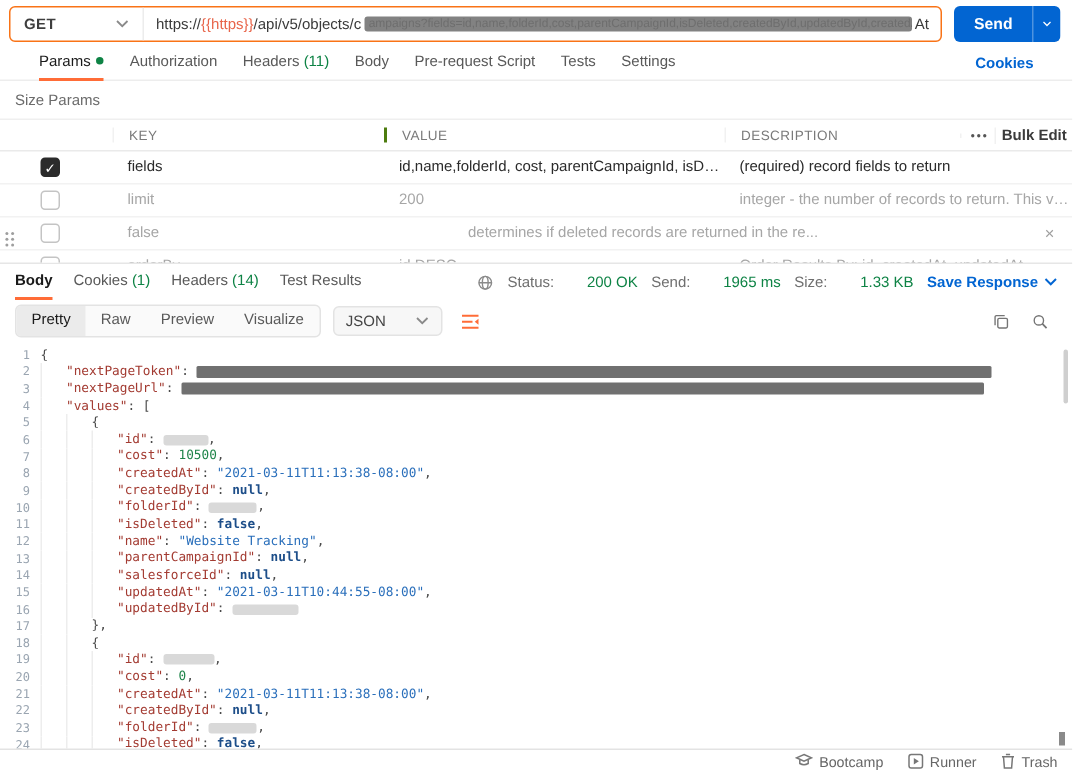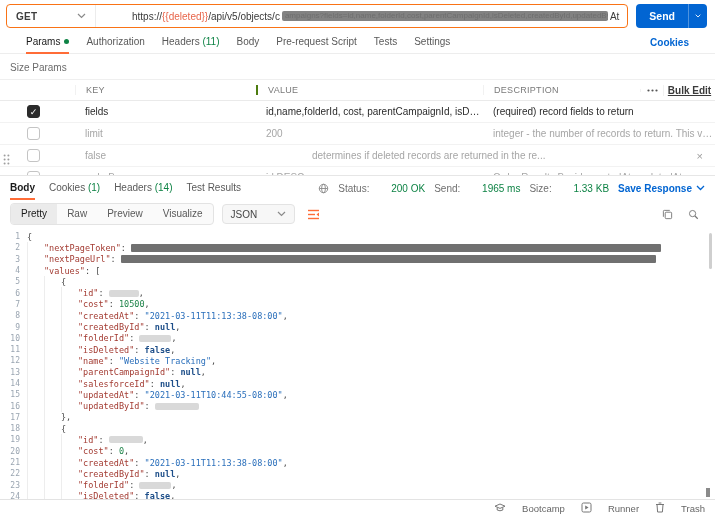--- a/index.html
+++ b/index.html
@@ -6,21 +6,21 @@
   .app{position:relative;width:715px;height:517px;background:#fff;color:#212121;
        font-family:"Liberation Sans",sans-serif;overflow:hidden;font-size:10px;}
 
   
   .url-row{display:flex;align-items:center;height:32px;padding:0 8px 0 6px;box-sizing:border-box;gap:8px;}
   .method-url{flex:1;display:flex;height:22px;border:1px solid #f97316;border-radius:4px;background:#fff;overflow:hidden;}
   .method-select{display:flex;align-items:center;justify-content:space-between;min-width:70px;padding:0 9px;
                  border-right:1px solid #ECECEC;cursor:pointer;}
   .method{font-weight:bold;color:#3E3E3E;font-size:10px;letter-spacing:.3px;}
   .chev{width:9px;height:6px;}
-  .url-field{flex:1;display:flex;align-items:center;padding:0 8px;white-space:nowrap;overflow:hidden;font-size:10px;color:#3A3A3A;margin-left:28px;}
+  .url-field{flex:1;display:flex;align-items:center;padding:0 8px;white-space:nowrap;overflow:hidden;font-size:10px;color:#3A3A3A;}
   .url-var{color:#E8654A;}
   .url-redact{flex:1;height:10px;line-height:10px;background:#828282;border-radius:2px;color:#6E6E6E;
               font-size:8px;overflow:hidden;margin:0 2px;padding:0 3px;}
   .send-split{display:flex;height:24px;border-radius:4px;overflow:hidden;flex:none;}
   .send{background:#0265D2;color:#fff;border:none;font-family:inherit;font-size:10.5px;font-weight:bold;padding:0 13px;cursor:pointer;}
   .send-caret{background:#0265D2;border:none;border-left:1px solid rgba(255,255,255,.3);width:19px;display:flex;align-items:center;justify-content:center;cursor:pointer;}
 
   
   .req-tabs-row{display:flex;align-items:center;height:21px;padding:0 26px;border-bottom:1px solid #EDEDED;}
   .rtab{position:relative;height:21px;line-height:20px;margin-right:17px;color:#595959;cursor:pointer;}
@@ -32,21 +32,21 @@
 
   
   .qp-title{color:#6B6B6B;padding:8px 10px 6px;}
   .qp-table{height:95px;overflow:hidden;border-top:1px solid #EFEFEF;}
   .qp-head{display:flex;height:20px;align-items:center;border-bottom:1px solid #EAEAEA;color:#7A7A7A;font-size:9px;letter-spacing:.3px;}
   .qp-head .h-c0{width:75px;flex:none;}
   .h-key{width:181px;flex:none;border-left:1px solid #F1F1F1;padding-left:10px;box-sizing:border-box;}
   .h-val{width:227px;flex:none;border-left:2px solid #4d7c0f;padding-left:10px;box-sizing:border-box;}
   .h-desc{width:157px;flex:none;border-left:1px solid #F1F1F1;padding-left:10px;box-sizing:border-box;}
   .h-dots{width:22px;flex:none;border-left:1px solid #F1F1F1;display:flex;align-items:center;justify-content:center;color:#555;cursor:pointer;}
-  .h-bulk{flex:1;border-left:1px solid #F1F1F1;text-align:center;font-weight:bold;color:#3B3B3B;font-size:10px;letter-spacing:0;cursor:pointer;text-decoration:underline;}
+  .h-bulk{flex:1;border-left:1px solid #F1F1F1;text-align:center;font-weight:bold;color:#3B3B3B;font-size:10px;letter-spacing:0;cursor:pointer;}
   .prow{display:flex;height:21px;align-items:center;border-bottom:1px solid #F2F2F2;color:#2B2B2B;}
   .prow.dim{color:#A6A6A6;}
   .c0{width:75px;flex:none;position:relative;display:flex;align-items:center;}
   .drag{position:absolute;left:3px;top:5px;}
   .cb{display:inline-block;width:13px;height:13px;box-sizing:border-box;border:1px solid #C4C4C4;border-radius:3px;background:#fff;
       margin-left:27px;cursor:pointer;text-align:center;line-height:12px;font-size:9px;}
   .cb.on{background:#2B2B2B;border-color:#2B2B2B;color:#fff;}
   .ck{width:181px;flex:none;padding-left:10px;box-sizing:border-box;white-space:nowrap;overflow:hidden;cursor:text;}
   .cv{width:227px;flex:none;padding-left:10px;box-sizing:border-box;white-space:nowrap;overflow:hidden;text-overflow:ellipsis;cursor:text;}
   .cd{flex:1;padding-left:10px;box-sizing:border-box;white-space:nowrap;overflow:hidden;text-overflow:ellipsis;display:flex;align-items:center;cursor:text;}
@@ -87,39 +87,39 @@
   .tk-n{color:#1E8449;}
   .tk-b{color:#1D4E89;font-weight:bold;}
   .tk-p{color:#4A4A4A;}
   .rd{display:inline-block;height:8px;background:#707070;border-radius:1px;flex:none;}
   .rl{display:inline-block;height:7px;background:#D9D9D9;border-radius:2px;flex:none;}
   .vthumb{position:absolute;right:3px;top:5px;width:3px;height:36px;background:#CFCFCF;border-radius:2px;}
 
   
   .footer{position:absolute;left:0;right:0;bottom:0;height:17px;border-top:1px solid #E3E3E3;background:#fff;
           display:flex;align-items:center;justify-content:flex-end;gap:16px;padding:0 10px;color:#666;font-size:9.5px;}
-  .f-item{display:flex;align-items:center;gap:16px;cursor:pointer;}
+  .f-item{display:flex;align-items:center;gap:4px;cursor:pointer;}
   .scroll-nub{position:absolute;right:5px;top:488px;width:4px;height:9px;background:#8A8A8A;}
 </style>
 </head>
 <body>
 
 <div class="app">
 
   <div class="url-row">
     <div class="method-url">
       <div class="method-select">
         <span class="method">GET</span>
         <svg class="chev" viewBox="0 0 9 6">
             <polyline points="1,1 4.5,4.5 8,1" fill="none" stroke="#8A8A8A" stroke-width="1.2"></polyline>
           </svg>
       </div>
       <div class="url-field">
         <span>https://</span>
-          <span class="url-var">{{deleted}}</span>
+          <span class="url-var">{{https}}</span>
           <span>/api/v5/objects/c</span>
           <span class="url-redact">ampaigns?fields=id,name,folderId,cost,parentCampaignId,isDeleted,createdById,updatedById,createdAt,updated</span>
           <span>At</span>
       </div>
     </div>
     <div class="send-split">
       <button class="send">Send</button>
       <button class="send-caret">
         <svg class="chev" viewBox="0 0 9 6">
             <polyline points="1,1 4.5,4.5 8,1" fill="none" stroke="#fff" stroke-width="1.3"></polyline>

